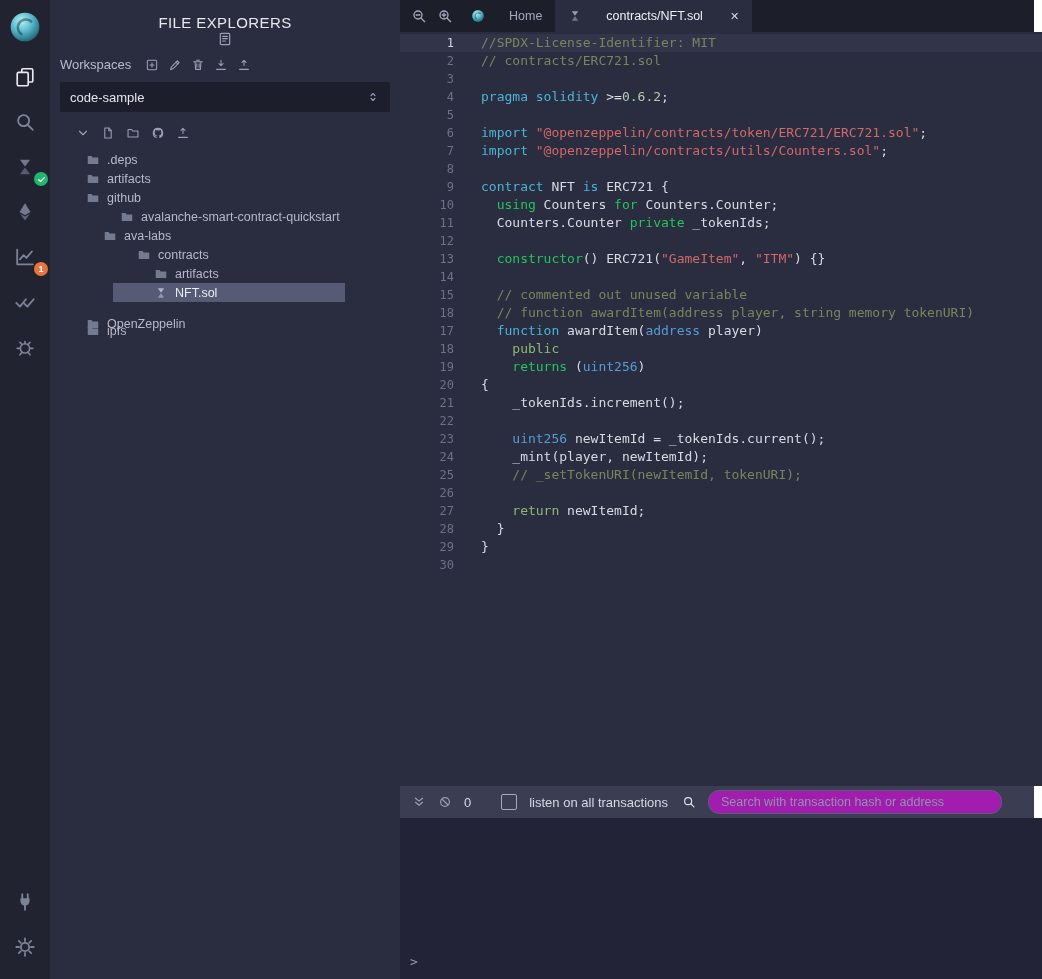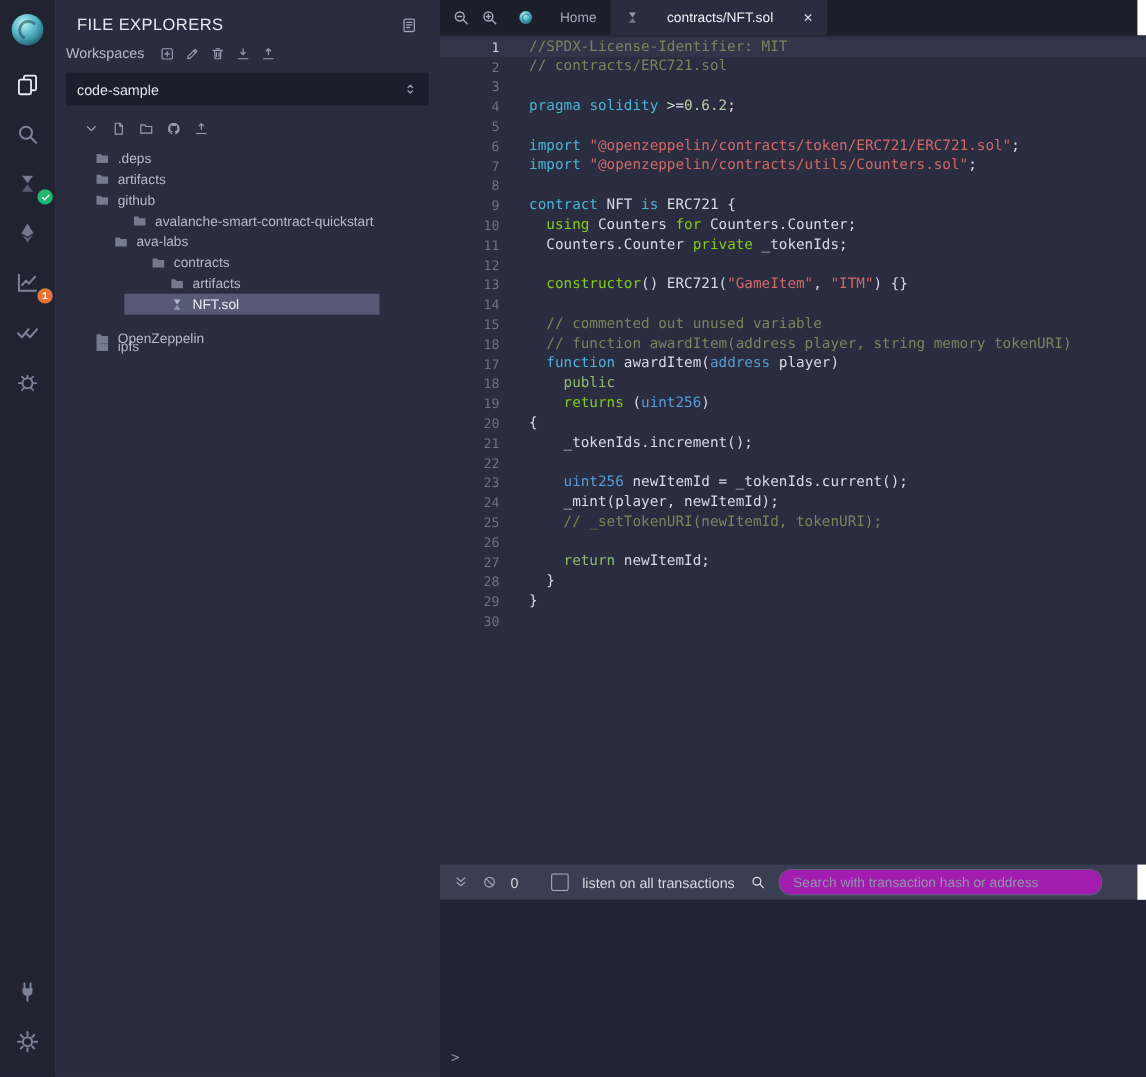--- a/index.html
+++ b/index.html
@@ -13,21 +13,21 @@
   .abar-items{display:flex;flex-direction:column;align-items:center;}
   .abar-item{width:50px;height:45px;display:flex;align-items:center;justify-content:center;color:#7c8298;position:relative;cursor:pointer;}
   .abar-item.active{color:#e9eaf2;}
   .abar-item .ic{width:22px;height:22px;}
   .abar-bottom{margin-top:auto;padding-bottom:10px;display:flex;flex-direction:column;align-items:center;}
   .badge{position:absolute;right:2px;bottom:3px;width:14px;height:14px;border-radius:50%;display:flex;align-items:center;justify-content:center;font-size:9px;font-weight:bold;color:#fff;line-height:1;}
   .badge .ic{width:9px;height:9px;}
 
   
   .fpanel{width:350px;background:#2a2c3f;flex:none;display:flex;flex-direction:column;color:#b7bac9;}
-  .fpanel-head{display:flex;align-items:center;justify-content:space-between;padding:14px 20px 8px 20px;}
+  .fpanel-head{display:flex;align-items:center;justify-content:space-between;padding:14px 20px 8px 20px;flex-direction:column;}
   .fpanel-title{font-size:15px;color:#e7e8f0;letter-spacing:.4px;}
   .ws-row{display:flex;align-items:center;padding:2px 10px;}
   .ws-label{font-size:13px;color:#b9bcca;margin-right:14px;}
   .ws-actions{display:inline-flex;gap:9px;align-items:center;}
   .tool{color:#9aa0b6;display:inline-flex;align-items:center;cursor:pointer;}
   .ic{display:inline-flex;align-items:center;justify-content:center;}
   .ic svg{width:100%;height:100%;display:block;}
   .ic-md{width:16px;height:16px;}
   .ic-sm{width:14px;height:14px;}
   .ws-select{margin:8px 10px 10px 10px;height:30px;background:#1c1e2b;display:flex;align-items:center;justify-content:space-between;padding:0 10px;font-size:13px;color:#e3e4ec;border-radius:2px;cursor:pointer;}
@@ -54,21 +54,21 @@
   .tab-close{font-size:11px;color:#d5d8e4;margin-left:3px;cursor:pointer;}
 
   .editor{flex:1;background:#2a2c3f;font-family:"DejaVu Sans Mono",monospace;font-size:13px;padding-top:2px;overflow:hidden;}
   .crow{display:flex;height:18px;line-height:18px;}
   .crow.cur{background:#32354a;}
   .lnum{width:54px;flex:none;text-align:right;color:#6d7289;font-size:12px;}
   .crow.cur .lnum{color:#d0d3de;}
   .ctext{white-space:pre;padding-left:27px;color:#d8dae5;}
   .tk-com{color:#78865c;}
   .tk-kw{color:#4ab4d6;}
-  .tk-kw2{color:#84cc16;}
+  .tk-kw2{color:#22c55e;}
   .tk-typ{color:#569cd6;}
   .tk-str{color:#d16969;}
   .tk-num{color:#b5cea8;}
   .tk-grn{color:#90ba70;}
 
   .termbar{height:32px;background:#3b3e52;flex:none;display:flex;align-items:center;padding:0 12px;gap:12px;color:#c7cad8;position:relative;}
   .term-count{font-size:13px;color:#d6d8e3;}
   .cbx{width:14px;height:14px;border:1px solid #a6aaba;border-radius:2px;background:transparent;margin-left:18px;flex:none;cursor:pointer;}
   .listen-label{font-size:13px;color:#d6d8e3;}
   .term-search-ic{margin-left:auto;color:#dfe1ea;}

